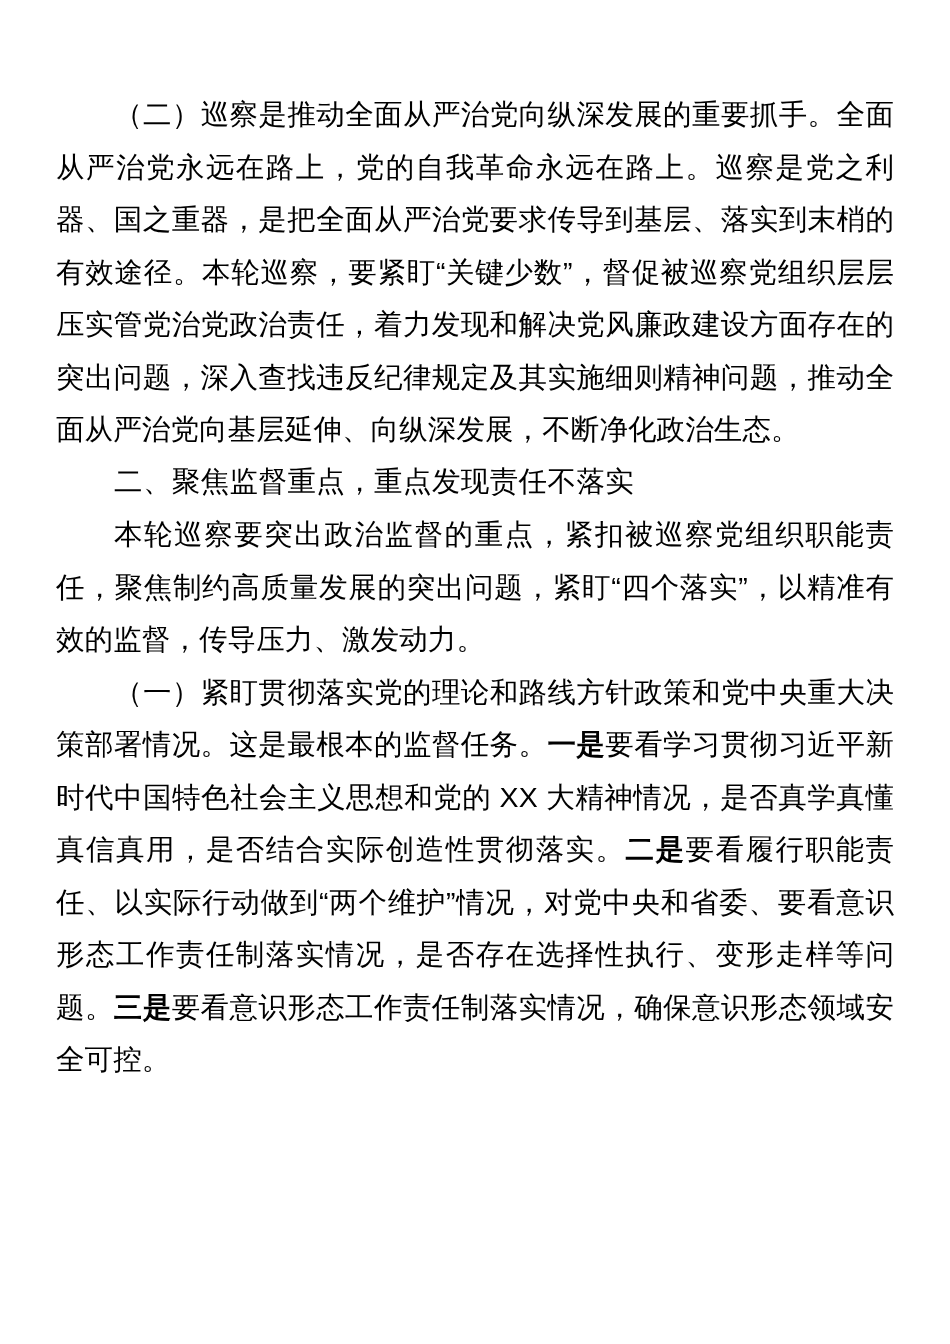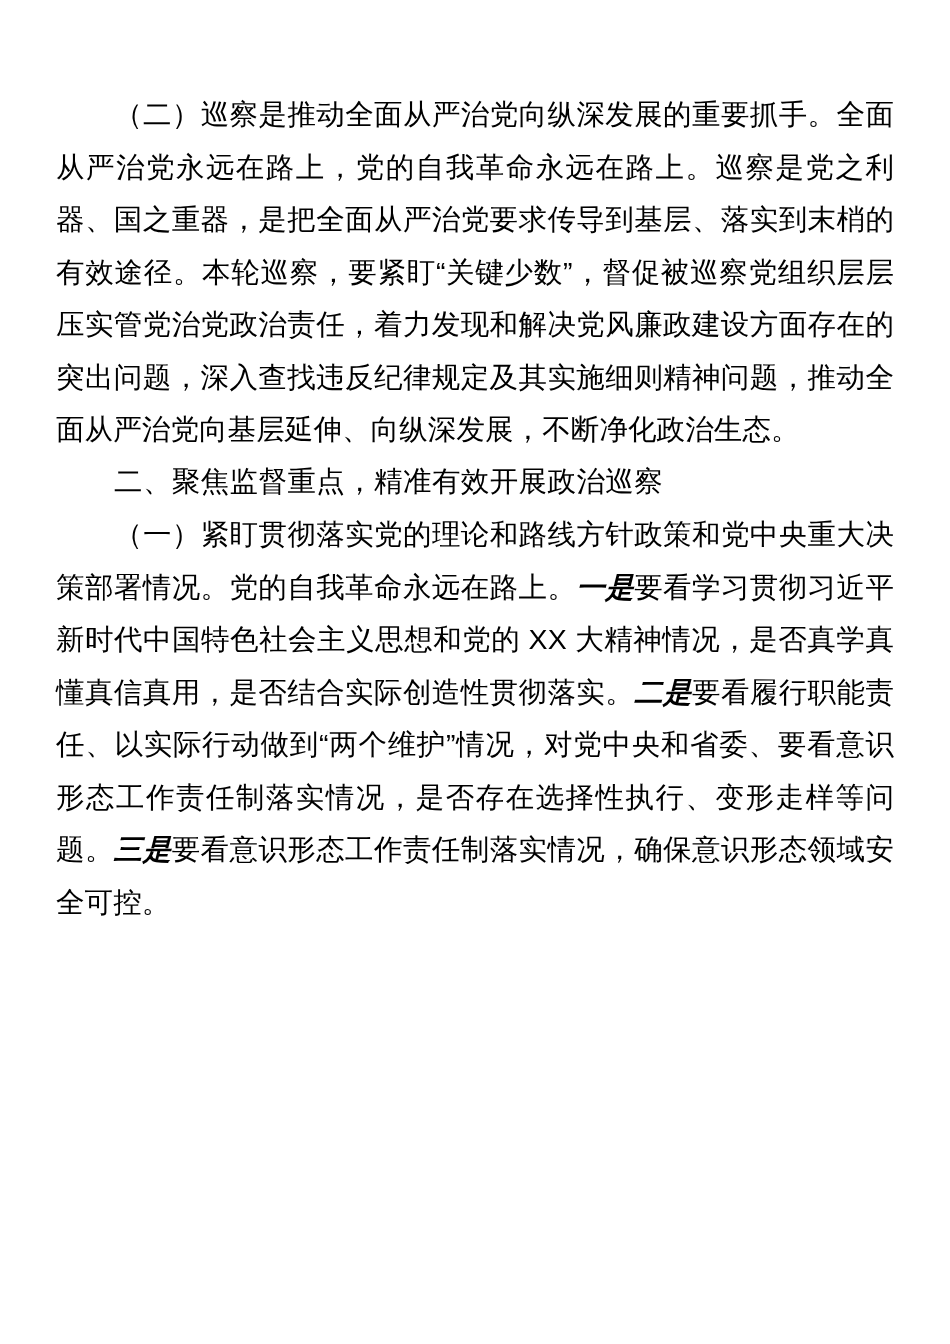--- a/index.html
+++ b/index.html
@@ -48,31 +48,31 @@
     font-size: 28.5px;
     line-height: 52.5px;
     color: #000000;
     text-align: left;
     text-indent: 58px;
     letter-spacing: 0.4px;
   }
 
   b.em {
     font-weight: 700;
-    font-style: italic;
   }
 </style>
 </head>
 <body>
 
 <div class="page">
   <div class="doc-body">
 
     <p class="para">（二）巡察是推动全面从严治党向纵深发展的重要抓手。全面从严治党永远在路上，党的自我革命永远在路上。巡察是党之利器、国之重器，是把全面从严治党要求传导到基层、落实到末梢的有效途径。本轮巡察，要紧盯“关键少数”，督促被巡察党组织层层压实管党治党政治责任，着力发现和解决党风廉政建设方面存在的突出问题，深入查找违反纪律规定及其实施细则精神问题，推动全面从严治党向基层延伸、向纵深发展，不断净化政治生态。</p>
 
 
-    <p class="heading">二、聚焦监督重点，精准有效开展政治巡察</p>
+    <p class="heading">二、聚焦监督重点，重点发现责任不落实</p>
 
+    <p class="para">本轮巡察要突出政治监督的重点，紧扣被巡察党组织职能责任，聚焦制约高质量发展的突出问题，紧盯“四个落实”，以精准有效的监督，传导压力、激发动力。</p>
 
-    <p class="para"><span>（一）紧盯贯彻落实党的理论和路线方针政策和党中央重大决策部署情况。党的自我革命永远在路上。</span><b class="em">一是</b><span>要看学习贯彻习近平新时代中国特色社会主义思想和党的 XX 大精神情况，是否真学真懂真信真用，是否结合实际创造性贯彻落实。</span><b class="em">二是</b><span>要看履行职能责任、以实际行动做到“两个维护”情况，对党中央和省委、要看意识形态工作责任制落实情况，是否存在选择性执行、变形走样等问题。</span><b class="em">三是</b><span>要看意识形态工作责任制落实情况，确保意识形态领域安全可控。</span></p>
+    <p class="para"><span>（一）紧盯贯彻落实党的理论和路线方针政策和党中央重大决策部署情况。这是最根本的监督任务。</span><b class="em">一是</b><span>要看学习贯彻习近平新时代中国特色社会主义思想和党的 XX 大精神情况，是否真学真懂真信真用，是否结合实际创造性贯彻落实。</span><b class="em">二是</b><span>要看履行职能责任、以实际行动做到“两个维护”情况，对党中央和省委、要看意识形态工作责任制落实情况，是否存在选择性执行、变形走样等问题。</span><b class="em">三是</b><span>要看意识形态工作责任制落实情况，确保意识形态领域安全可控。</span></p>
 
   </div>
 </div>
 
 </body></html>

